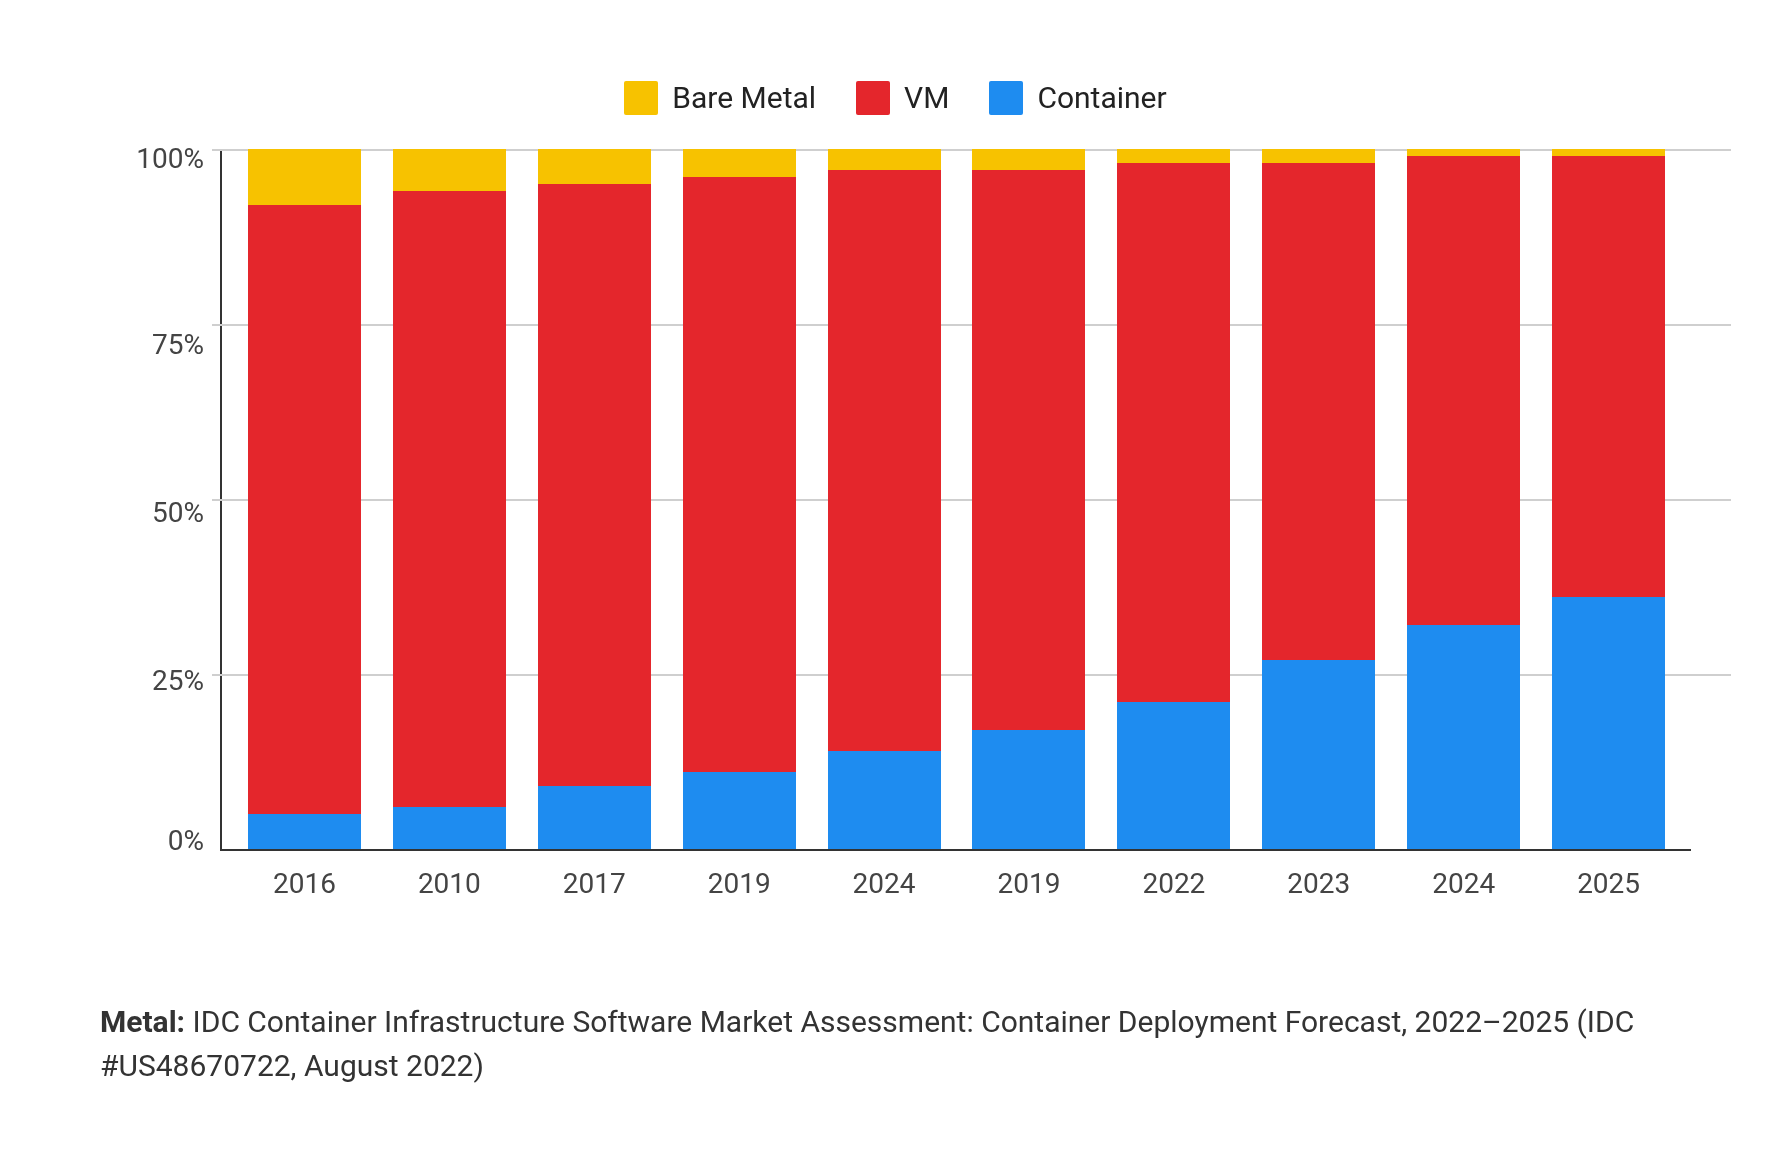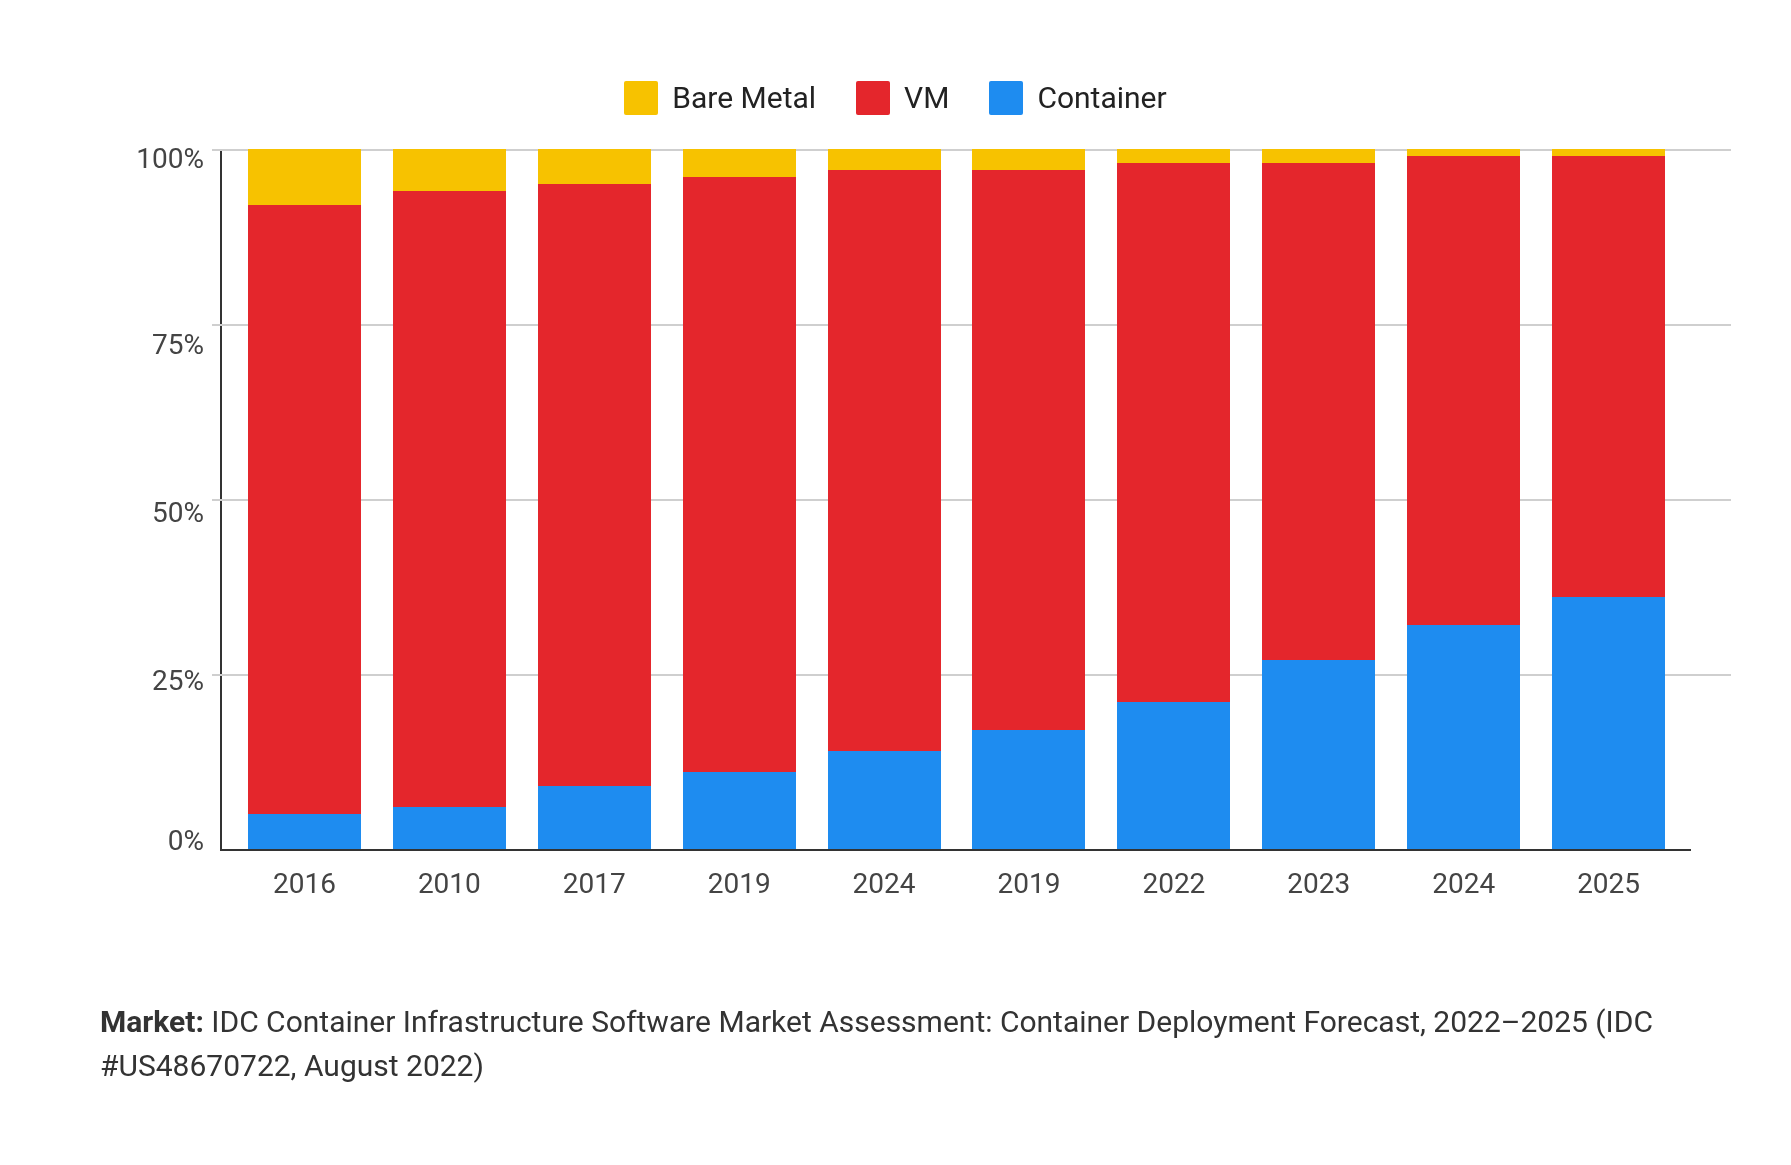--- a/index.html
+++ b/index.html
@@ -253,17 +253,17 @@
       <div class="x-tick">2019</div>
       <div class="x-tick">2024</div>
       <div class="x-tick">2019</div>
       <div class="x-tick">2022</div>
       <div class="x-tick">2023</div>
       <div class="x-tick">2024</div>
       <div class="x-tick">2025</div>
     </div>
 
   <div class="source">
-    <span class="source-label">Market:</span>
+    <span class="source-label">Metal:</span>
     <span>IDC Container Infrastructure Software Market Assessment: Container Deployment Forecast, 2022–2025 (IDC #US48670722, August 2022)</span>
   </div>
 
 </div>
 
 </body></html>

